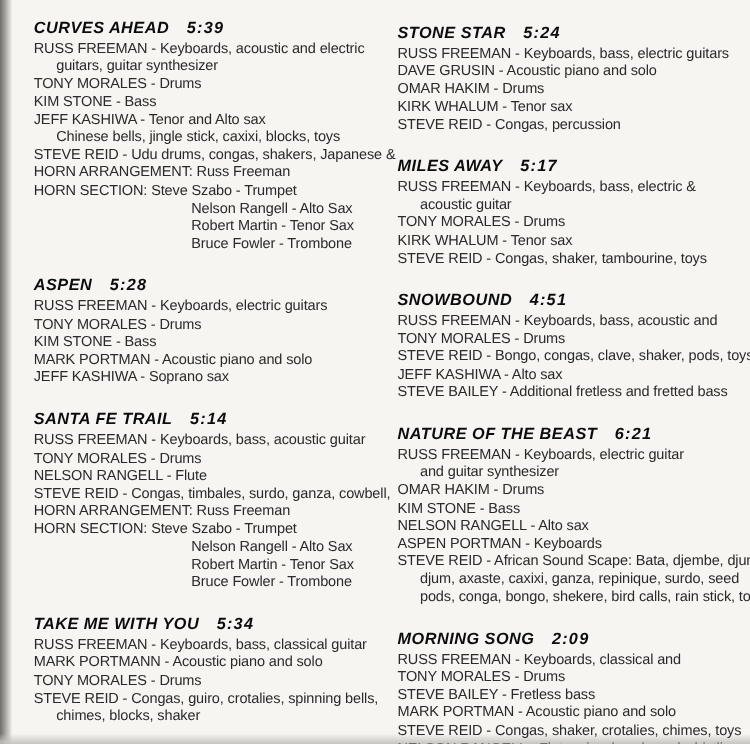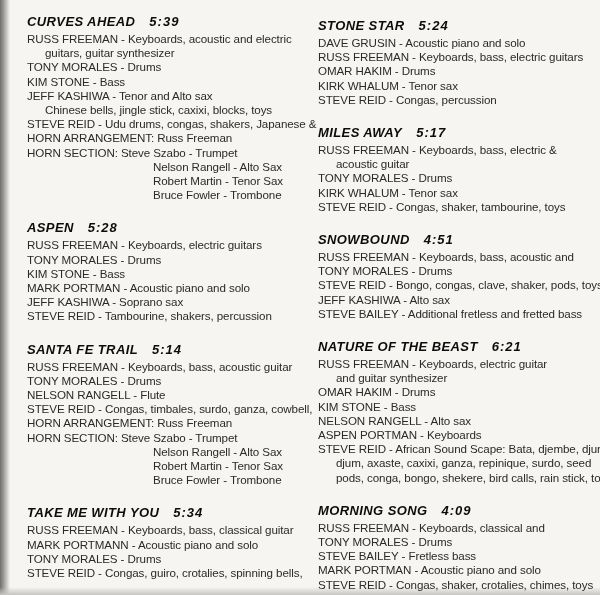--- a/index.html
+++ b/index.html
@@ -70,47 +70,47 @@
         <div class="line indent-2">Robert Martin - Tenor Sax</div>
         <div class="line indent-2">Bruce Fowler - Trombone</div>
       </section>
       <section class="track">
         <h2 class="track-heading"><span>ASPEN</span><span class="time">5:28</span></h2>
         <div class="line indent-0">RUSS FREEMAN - Keyboards, electric guitars</div>
         <div class="line indent-0">TONY MORALES - Drums</div>
         <div class="line indent-0">KIM STONE - Bass</div>
         <div class="line indent-0">MARK PORTMAN - Acoustic piano and solo</div>
         <div class="line indent-0">JEFF KASHIWA - Soprano sax</div>
-        <div class="line indent-0">STEVE REID - Tambourine, shakers, percussion</div>
       </section>
       <section class="track">
         <h2 class="track-heading"><span>SANTA FE TRAIL</span><span class="time">5:14</span></h2>
         <div class="line indent-0">RUSS FREEMAN - Keyboards, bass, acoustic guitar</div>
         <div class="line indent-0">TONY MORALES - Drums</div>
         <div class="line indent-0">NELSON RANGELL - Flute</div>
         <div class="line indent-0">STEVE REID - Congas, timbales, surdo, ganza, cowbell,</div>
         <div class="line indent-0">HORN ARRANGEMENT: Russ Freeman</div>
         <div class="line indent-0">HORN SECTION: Steve Szabo - Trumpet</div>
         <div class="line indent-2">Nelson Rangell - Alto Sax</div>
         <div class="line indent-2">Robert Martin - Tenor Sax</div>
         <div class="line indent-2">Bruce Fowler - Trombone</div>
       </section>
       <section class="track">
         <h2 class="track-heading"><span>TAKE ME WITH YOU</span><span class="time">5:34</span></h2>
         <div class="line indent-0">RUSS FREEMAN - Keyboards, bass, classical guitar</div>
         <div class="line indent-0">MARK PORTMANN - Acoustic piano and solo</div>
         <div class="line indent-0">TONY MORALES - Drums</div>
         <div class="line indent-0">STEVE REID - Congas, guiro, crotalies, spinning bells,</div>
+        <div class="line indent-1">chimes, blocks, shaker</div>
       </section>
     </div>
   <div class="col col-right">
       <section class="track">
         <h2 class="track-heading"><span>STONE STAR</span><span class="time">5:24</span></h2>
+        <div class="line indent-0">RUSS FREEMAN - Keyboards, bass, electric guitars</div>
         <div class="line indent-0">DAVE GRUSIN - Acoustic piano and solo</div>
-        <div class="line indent-0">RUSS FREEMAN - Keyboards, bass, electric guitars</div>
         <div class="line indent-0">OMAR HAKIM - Drums</div>
         <div class="line indent-0">KIRK WHALUM - Tenor sax</div>
         <div class="line indent-0">STEVE REID - Congas, percussion</div>
       </section>
       <section class="track">
         <h2 class="track-heading"><span>MILES AWAY</span><span class="time">5:17</span></h2>
         <div class="line indent-0">RUSS FREEMAN - Keyboards, bass, electric &amp;</div>
         <div class="line indent-1">acoustic guitar</div>
         <div class="line indent-0">TONY MORALES - Drums</div>
         <div class="line indent-0">KIRK WHALUM - Tenor sax</div>
@@ -130,21 +130,21 @@
         <div class="line indent-1">and guitar synthesizer</div>
         <div class="line indent-0">OMAR HAKIM - Drums</div>
         <div class="line indent-0">KIM STONE - Bass</div>
         <div class="line indent-0">NELSON RANGELL - Alto sax</div>
         <div class="line indent-0">ASPEN PORTMAN - Keyboards</div>
         <div class="line indent-0">STEVE REID - African Sound Scape: Bata, djembe, djun</div>
         <div class="line indent-1">djum, axaste, caxixi, ganza, repinique, surdo, seed</div>
         <div class="line indent-1">pods, conga, bongo, shekere, bird  calls, rain stick, toys</div>
       </section>
       <section class="track">
-        <h2 class="track-heading"><span>MORNING SONG</span><span class="time">4:09</span></h2>
+        <h2 class="track-heading"><span>MORNING SONG</span><span class="time">2:09</span></h2>
         <div class="line indent-0">RUSS FREEMAN - Keyboards, classical and</div>
         <div class="line indent-0">TONY MORALES - Drums</div>
         <div class="line indent-0">STEVE BAILEY - Fretless bass</div>
         <div class="line indent-0">MARK PORTMAN - Acoustic piano and solo</div>
         <div class="line indent-0">STEVE REID - Congas, shaker, crotalies, chimes, toys</div>
         <div class="line indent-0">NELSON RANGELL - Flute, piccolo solo and whistling</div>
       </section>
     </div>
 </div>
 

